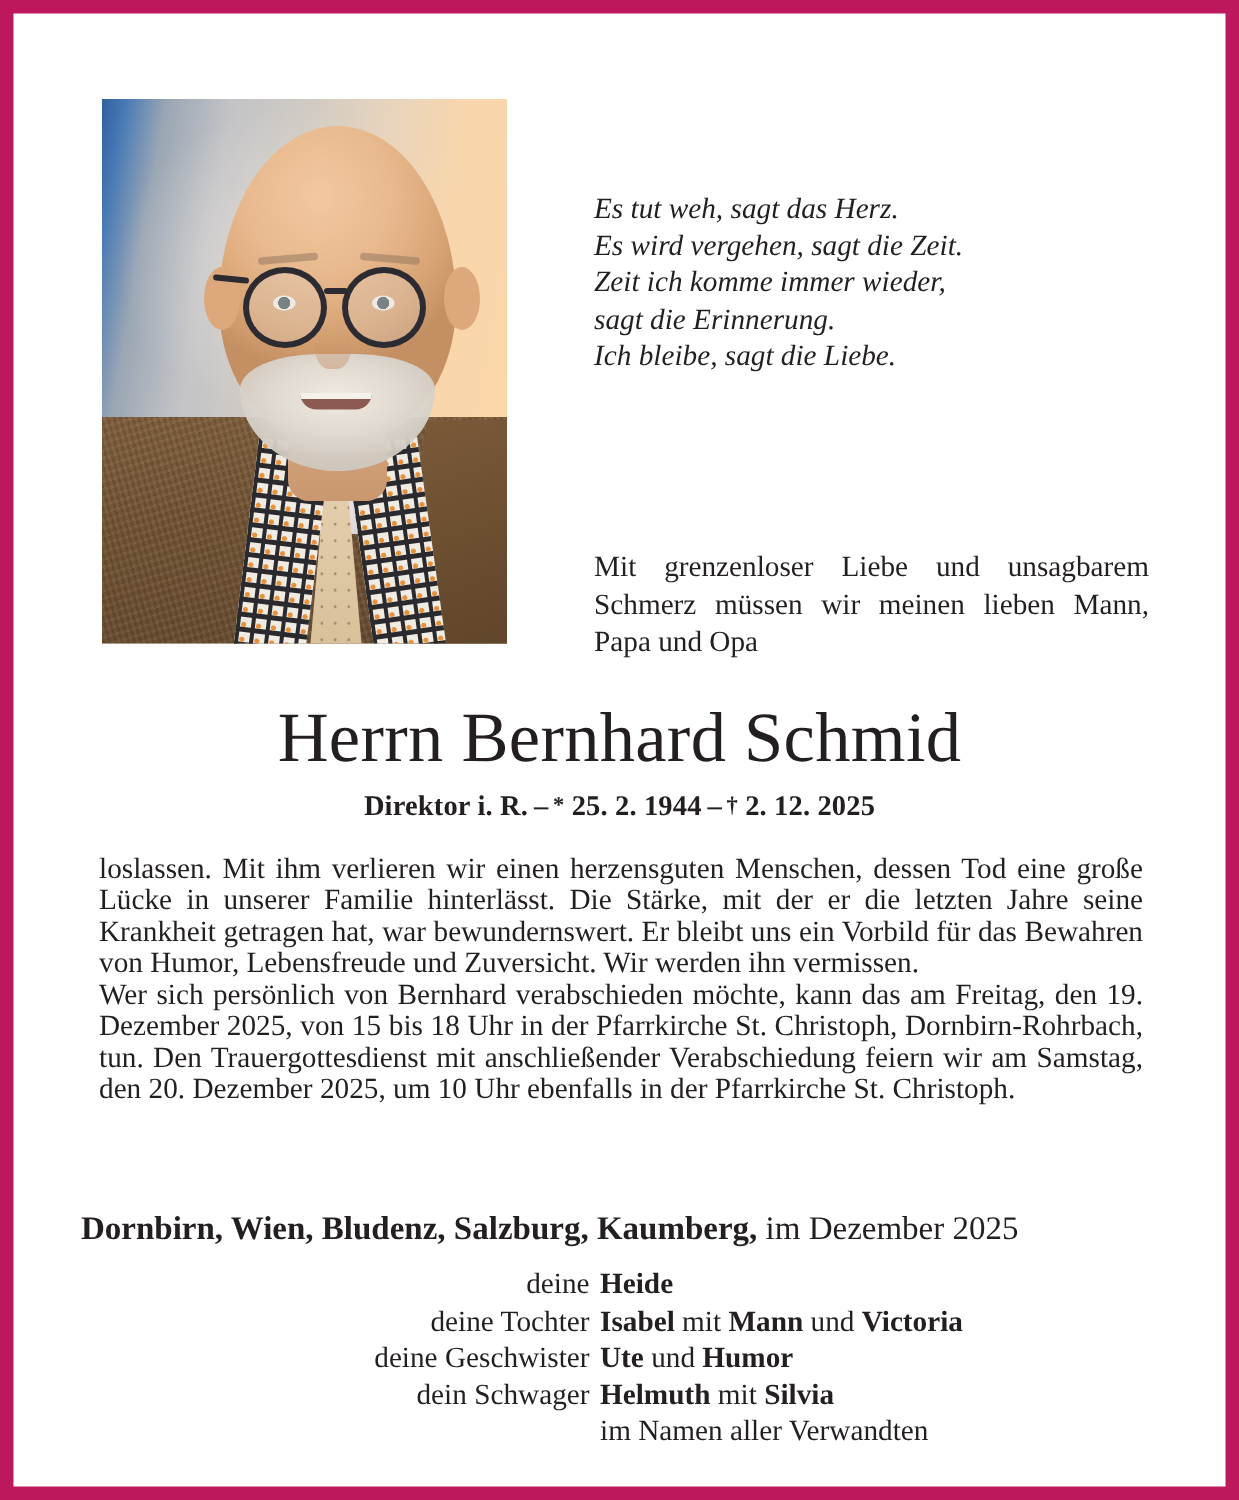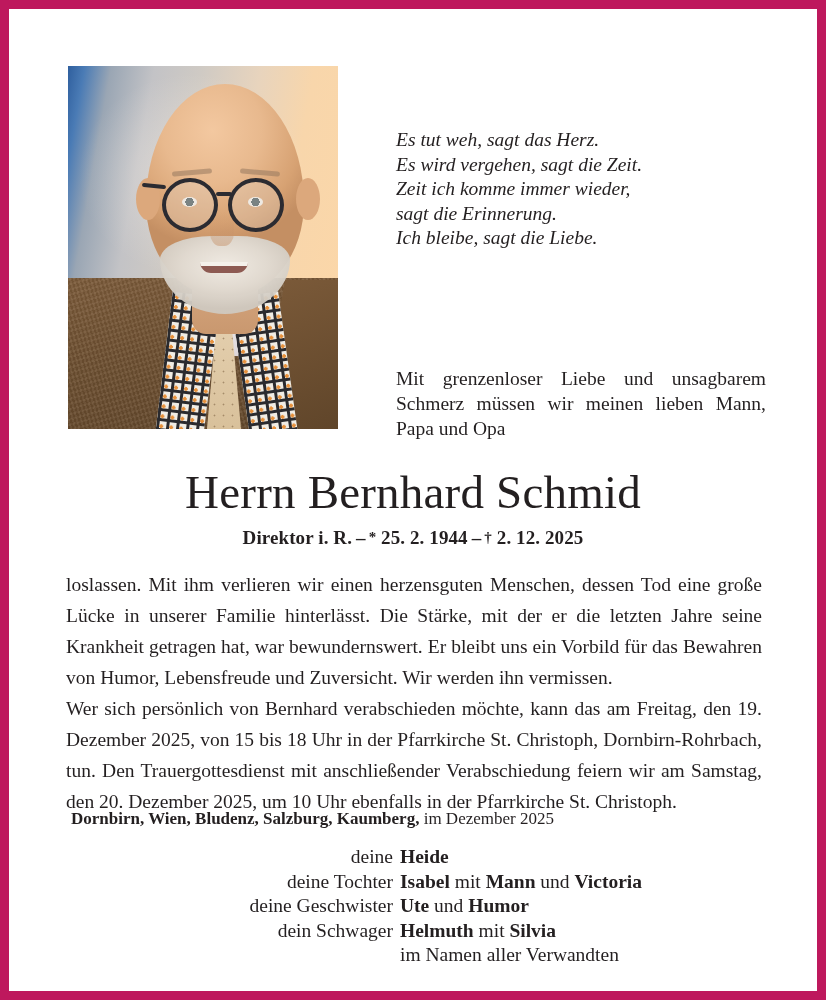--- a/index.html
+++ b/index.html
@@ -287,37 +287,37 @@
   }
   #deceased-subtitle .sym { font-size: 15px; vertical-align: 2px; }
 
   
   #body-copy {
     position: absolute;
     left: 57px;
     top: 560px;
     width: 696px;
     font-size: 19.5px;
-    line-height: 31px;
+    line-height: 21px;
     color: #231f20;
   }
   #body-copy p {
     margin: 0;
     text-align: justify;
     text-align-last: left;
     hyphens: manual;
   }
 
   
   #places-line {
     position: absolute;
-    left: 62px;
+    left: 45px;
     top: 797px;
     width: 700px;
-    font-size: 17px;
+    font-size: 22px;
     line-height: 25px;
   }
   #places-line .cities { font-weight: 700; }
 
   
   #family-block {
     position: absolute;
     left: 57px;
     top: 836px;
     width: 700px;

